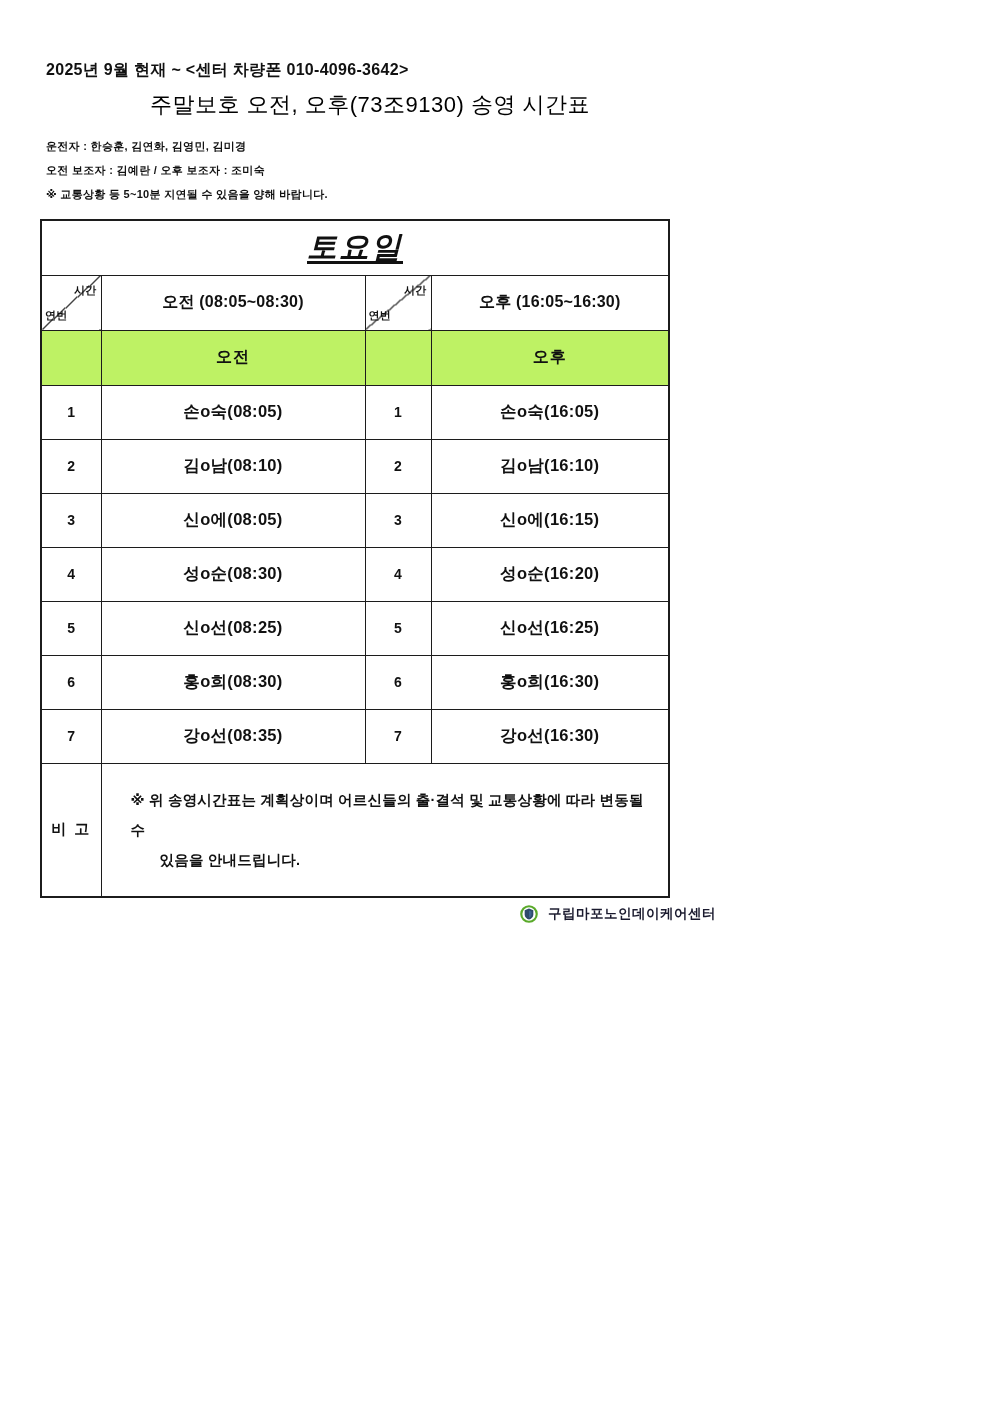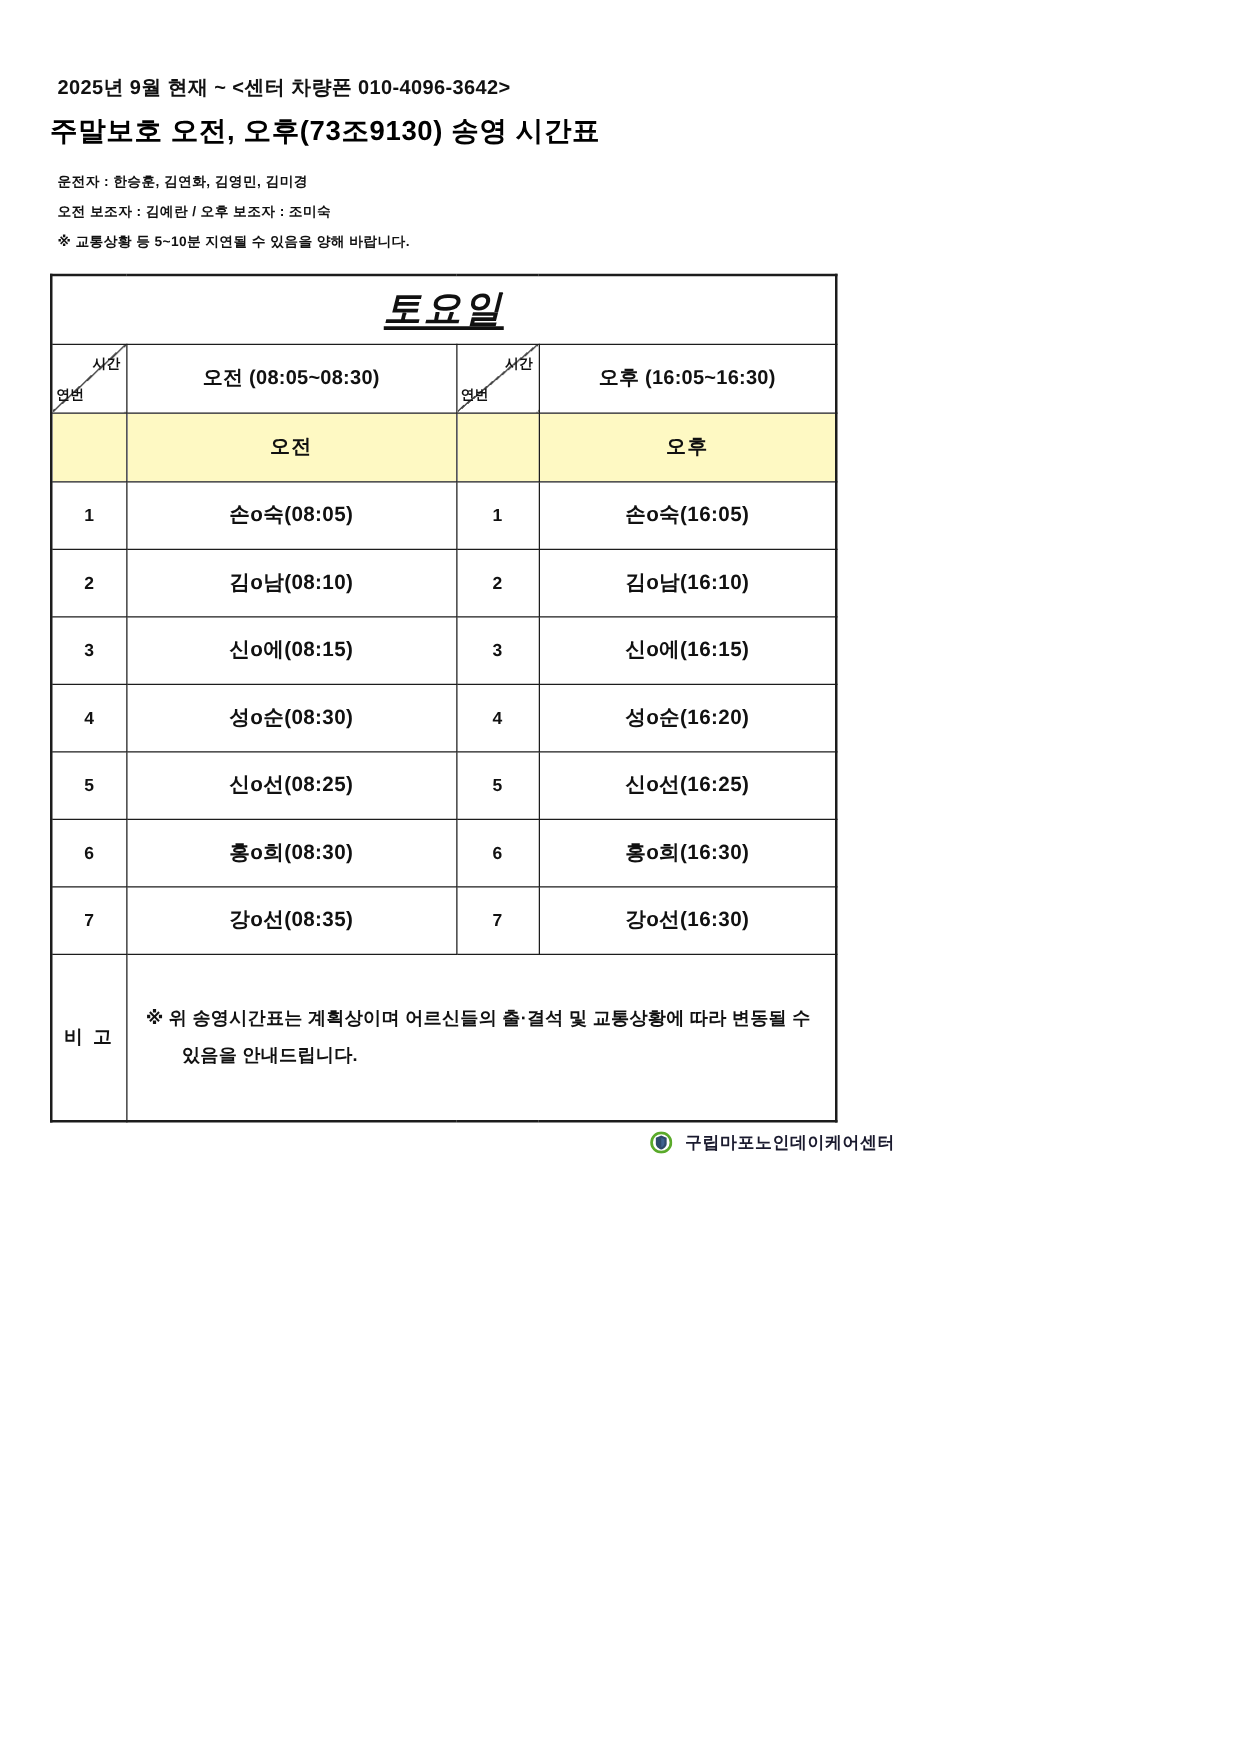--- a/index.html
+++ b/index.html
@@ -13,22 +13,23 @@
   }
   .doc { padding-top: 60px; padding-left: 40px; width: 700px; }
 
   .top-line {
     margin-left: 6px;
     font-size: 16px; font-weight: bold; letter-spacing: 0.3px;
     color: #111;
   }
   .main-title {
     margin-top: 9px;
-    font-size: 22px; font-weight: bold; letter-spacing: 0.5px;
+    font-size: 22px; font-weight: normal; letter-spacing: 0.5px;
     color: #000;
+    text-align: center;
   }
   .meta { margin-top: 14px; }
   .meta-line {
     margin-left: 6px;
     font-size: 11px; font-weight: bold; letter-spacing: 0.3px;
     line-height: 24px; color: #111;
   }
 
   table.schedule {
     margin-top: 13px;
@@ -57,31 +58,31 @@
 
   td.corner-cell {
     position: relative;
     background-image: linear-gradient(to bottom right,
       transparent calc(50% - 0.7px), #444 calc(50% - 0.7px),
       #444 calc(50% + 0.7px), transparent calc(50% + 0.7px));
   }
   .corner-top { position: absolute; top: 7px; right: 4px; font-size: 11px; font-weight: bold; }
   .corner-bottom { position: absolute; bottom: 7px; left: 3px; font-size: 11px; font-weight: bold; }
 
-  tr.gray-row td { height: 55px; background: #fef9c3; font-size: 16px; letter-spacing: 1px; }
+  tr.gray-row td { height: 55px; background: #bef264; font-size: 16px; letter-spacing: 1px; }
 
   tr.data-row td { height: 54px; }
   tr.data-row td.no { font-size: 14px; }
   tr.data-row td.nm { font-size: 16.5px; letter-spacing: 0.3px; }
 
   tr.note-row td { height: 134px; }
   td.note-label { font-size: 15px; letter-spacing: 2px; }
   td.note-cell {
     text-align: left;
-    padding-left: 15px; padding-right: 12px;
+    padding-left: 29px; padding-right: 12px;
     font-size: 14.5px; line-height: 30px; letter-spacing: 0.2px;
   }
   .note-line2 { margin-left: 29px; }
 
   .footer-line {
     width: 636px; margin-left: 40px; margin-top: 7px;
     display: flex; align-items: center; justify-content: flex-end; gap: 10px;
   }
   .footer-logo { display: inline-flex; width: 18px; height: 18px; }
   .footer-name {
@@ -144,21 +145,21 @@
       <td class="nm">손o숙(16:05)</td>
     </tr>
     <tr class="data-row">
       <td class="no">2</td>
       <td class="nm">김o남(08:10)</td>
       <td class="no">2</td>
       <td class="nm">김o남(16:10)</td>
     </tr>
     <tr class="data-row">
       <td class="no">3</td>
-      <td class="nm">신o에(08:15)</td>
+      <td class="nm">신o에(08:05)</td>
       <td class="no">3</td>
       <td class="nm">신o에(16:15)</td>
     </tr>
     <tr class="data-row">
       <td class="no">4</td>
       <td class="nm">성o순(08:30)</td>
       <td class="no">4</td>
       <td class="nm">성o순(16:20)</td>
     </tr>
     <tr class="data-row">

